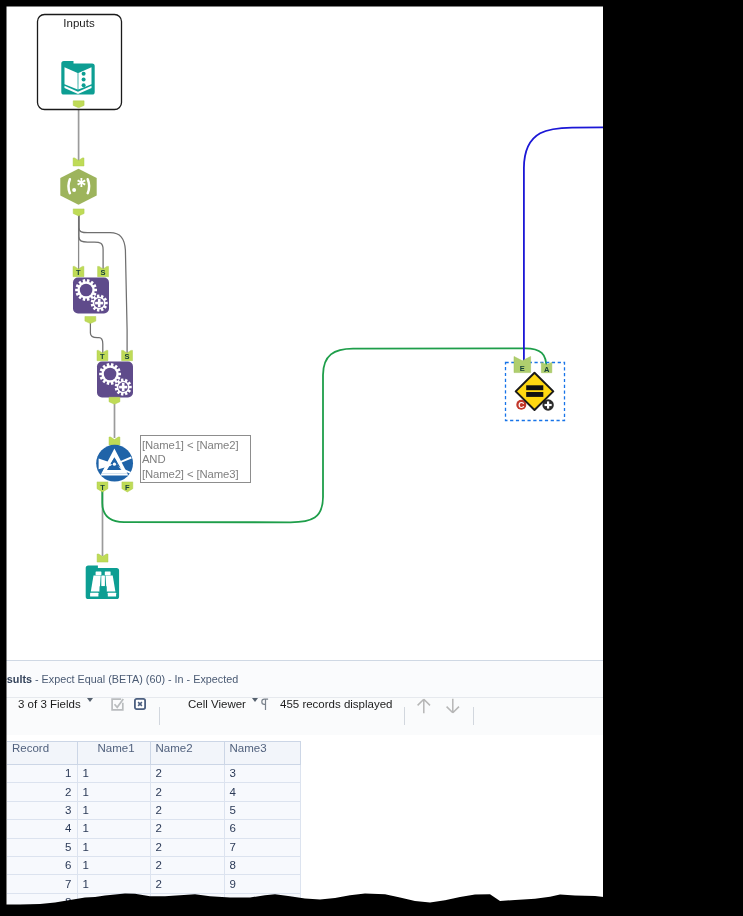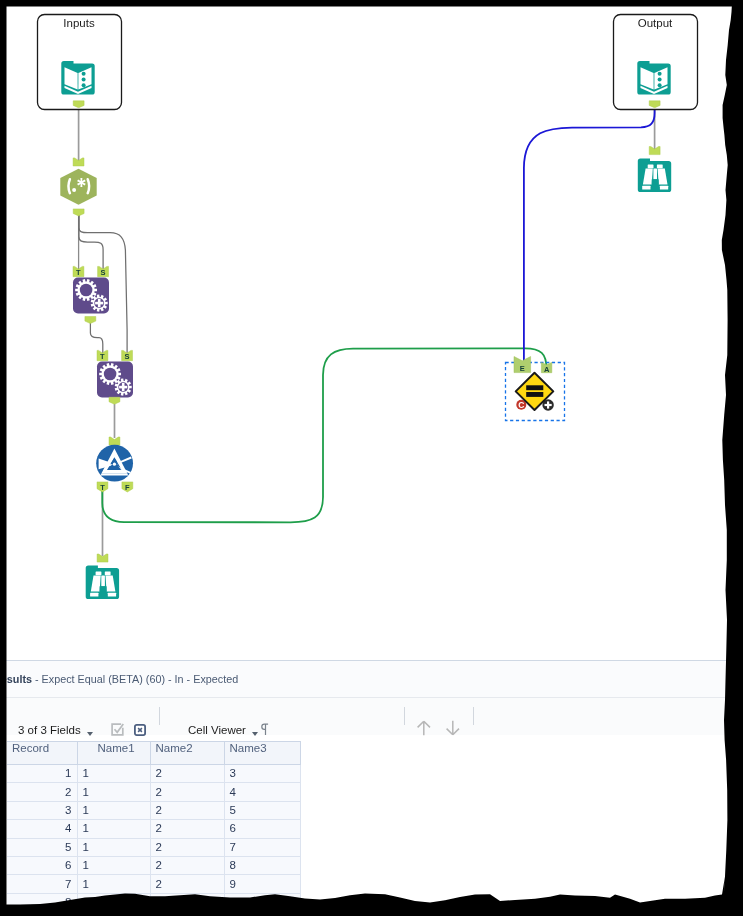--- a/index.html
+++ b/index.html
@@ -1,38 +1,38 @@
 <!DOCTYPE html>
 <html><head>
 <meta charset="utf-8">
 <style>
   html,body{margin:0;padding:0;}
   body{width:743px;height:916px;background:#000;overflow:hidden;
        font-family:"Liberation Sans",sans-serif;}
-  #root{position:relative;width:743px;height:916px;overflow:hidden;background:#ef4444;text-decoration:underline;}
+  #root{position:relative;width:603px;height:916px;overflow:hidden;background:#ef4444;text-decoration:underline;}
   #paper{position:absolute;left:0;top:0;width:743px;height:916px;background:#fff;}
   svg{display:block;}
   #canvassvg{position:absolute;left:0;top:0;}
 
   .cont-title{font-size:11.5px;fill:#1d1d1d;text-anchor:middle;}
   .anchor-lbl{font-size:7.5px;font-weight:bold;fill:#15403a;text-anchor:middle;}
 
   .anno{position:absolute;border:1px solid #8d8d8d;background:#fff;box-sizing:border-box;
         font-size:11.3px;color:#808080;line-height:14.4px;padding:2px 2px 0 1px;white-space:nowrap;
         letter-spacing:-0.1px;}
 
   
   #results{position:absolute;left:0;top:660px;width:743px;height:256px;background:#fff;overflow:hidden;}
   .rhdr{position:absolute;left:0;top:0;width:743px;height:37px;background:#fafbfd;
         border-top:1px solid #cfd8e4;box-sizing:border-box;}
   .rtitle{position:absolute;left:-7px;top:12px;font-size:10.8px;color:#4a5a73;white-space:nowrap;}
   .rtitle .b{font-weight:bold;color:#35445c;}
   .rtool{position:absolute;left:0;top:37px;width:743px;height:38px;background:#fafbfc;
          border-top:1px solid #e6e9ee;box-sizing:border-box;}
-  .ti{position:absolute;top:0;height:38px;display:flex;align-items:flex-end;font-size:11.5px;color:#1c1c1c;}
+  .ti{position:absolute;top:0;height:38px;display:flex;align-items:flex-start;font-size:11.5px;color:#1c1c1c;}
   .sep{position:absolute;top:9px;width:1px;height:18px;background:#d2d7de;}
   .caret{display:inline-block;margin-left:6px;width:0;height:0;border-left:3.5px solid transparent;
          border-right:3.5px solid transparent;border-top:4px solid #55606e;}
   .gridwrap{position:absolute;left:7px;top:81px;width:736px;}
   table.grid{border-collapse:collapse;font-size:11.5px;table-layout:fixed;
              border-top:1px solid #ccd6e6;box-sizing:border-box;}
   table.grid th,table.grid td{box-sizing:border-box;}
   table.grid th{background:#f2f5fa;color:#51617d;font-weight:normal;text-align:left;
        border-right:1px solid #ccd6e6;border-bottom:1px solid #ccd6e6;height:19.3px;
        padding:0 0 10px 5px;vertical-align:middle;}
@@ -242,20 +242,25 @@
       <text x="521.3" y="408.2" text-anchor="middle" font-size="8.5" font-weight="bold" fill="#fff">C</text>
       <circle cx="548.1" cy="405" r="5.7" fill="#2b2b2b"></circle>
       <rect x="544.5" y="403.9" width="7.2" height="2.2" fill="#fff"></rect>
       <rect x="547" y="401.4" width="2.2" height="7.2" fill="#fff"></rect>
       <polygon points="534.5,372.8 553.3,391.4 534.5,410 515.7,391.4" fill="#FFD811" stroke="#1a1a1a" stroke-width="2" stroke-linejoin="round"></polygon>
       <rect x="526.2" y="385.3" width="17.1" height="4.9" fill="#111"></rect>
       <rect x="526.2" y="392.0" width="17.1" height="4.9" fill="#111"></rect>
     </g>
   </svg>
 
+  <div class="anno" style="left:139.9px;top:434.8px;width:111.1px;height:48.5px;">
+    <div>[Name1] &lt; [Name2]</div>
+    <div>AND</div>
+    <div>[Name2] &lt; [Name3]</div>
+  </div>
 
   <div id="results">
     <div class="rhdr">
       <div class="rtitle"><span class="b">Results</span>
            <span>- Expect Equal (BETA) (60) - In - Expected</span></div>
     </div>
     <div class="rtool">
       <div class="ti" style="left:18px">
         <span>3 of 3 Fields</span>
         <span class="caret"></span>
@@ -275,20 +280,23 @@
       <div class="sep" style="left:158.5px"></div>
       <div class="ti" style="left:188px">
         <span>Cell Viewer</span>
         <span class="caret"></span>
       </div>
       <div class="ti" style="left:260px">
         <svg width="9" height="13" viewBox="0 0 9 13">
           <path d="M8.1 1.2H4.4a2.6 2.6 0 0 0 0 5.2h1.1v5.6M5.5 1.2v10.8" fill="none" stroke="#7a828c" stroke-width="1.2"></path>
         </svg>
       </div>
+      <div class="ti" style="left:280px">
+        <span>455 records displayed</span>
+      </div>
       <div class="sep" style="left:404px"></div>
       <div class="ti" style="left:416px">
         <svg width="16" height="16" viewBox="0 0 16 16">
           <path d="M7.8 15.2 V1.2 M7.8 1.2 L1.6 7.4 M7.8 1.2 L14.0 7.4" fill="none" stroke="#b6b6b6" stroke-width="1.5"></path>
         </svg>
       </div>
       <div class="ti" style="left:445px">
         <svg width="16" height="16" viewBox="0 0 16 16">
           <path d="M7.8 0.8 V14.8 M7.8 14.8 L1.6 8.6 M7.8 14.8 L14.0 8.6" fill="none" stroke="#b6b6b6" stroke-width="1.5"></path>
         </svg>

